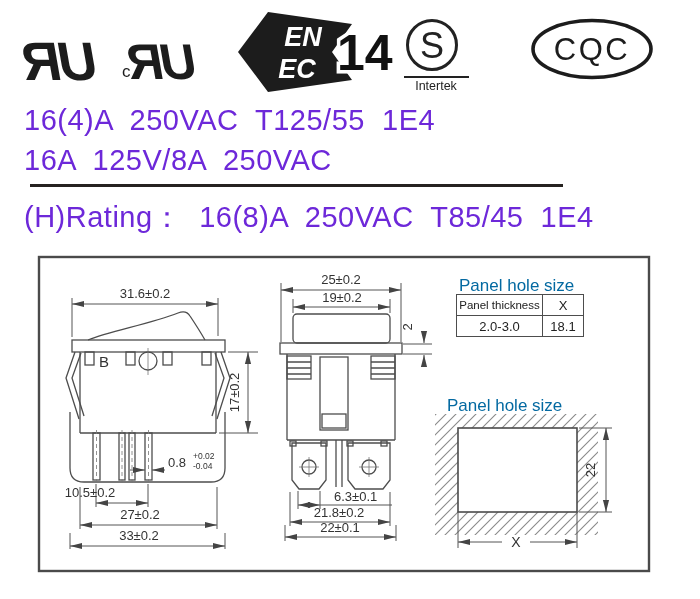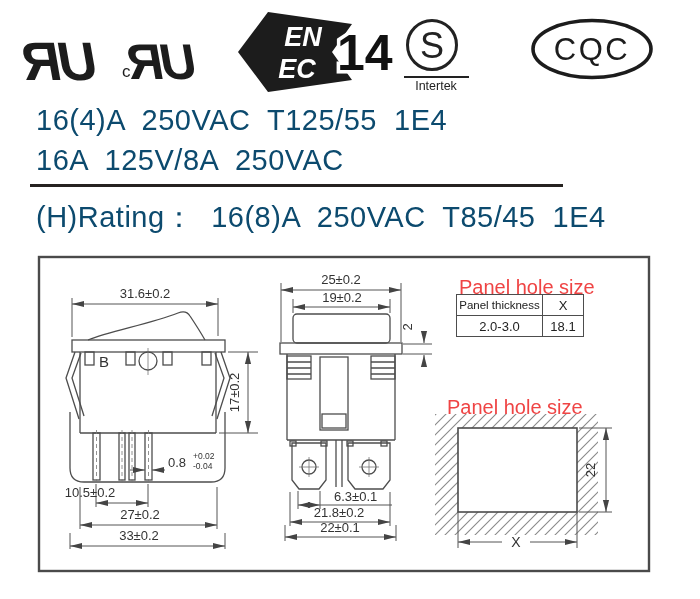--- a/index.html
+++ b/index.html
@@ -1,20 +1,20 @@
 <!DOCTYPE html>
 <html><head>
 <meta charset="utf-8">
 <style>
   html,body{margin:0;padding:0;background:#fff;}
   body{width:700px;height:599px;position:relative;font-family:"Liberation Sans",sans-serif;overflow:hidden;}
   .abs{position:absolute;}
-  .rating-line{position:absolute;left:36px;color:#0c4a6e;font-size:29px;letter-spacing:0.5px;white-space:pre;font-family:"Liberation Sans",sans-serif;}
+  .rating-line{position:absolute;left:24px;color:#6d28d9;font-size:29px;letter-spacing:0.5px;white-space:pre;font-family:"Liberation Sans",sans-serif;}
   .divider{position:absolute;left:30px;top:184px;width:533px;height:3px;background:#262220;}
-  .panel-title{position:absolute;color:#ef4444;font-size:20px;white-space:pre;}
+  .panel-title{position:absolute;color:#0369a1;font-size:17px;white-space:pre;}
   table.ptable{position:absolute;left:456px;top:294px;border-collapse:collapse;color:#222;background:#fff;}
   table.ptable td{border:1.4px solid #4d4d4d;text-align:center;font-size:13px;padding:0;}
   table.ptable td.c1{width:85px;height:20px;}
   table.ptable td.c2{width:40px;}
   table.ptable td.hdr{font-size:11.5px;}
   svg text{font-family:"Liberation Sans",sans-serif;}
 </style>
 </head>
 <body>
 

